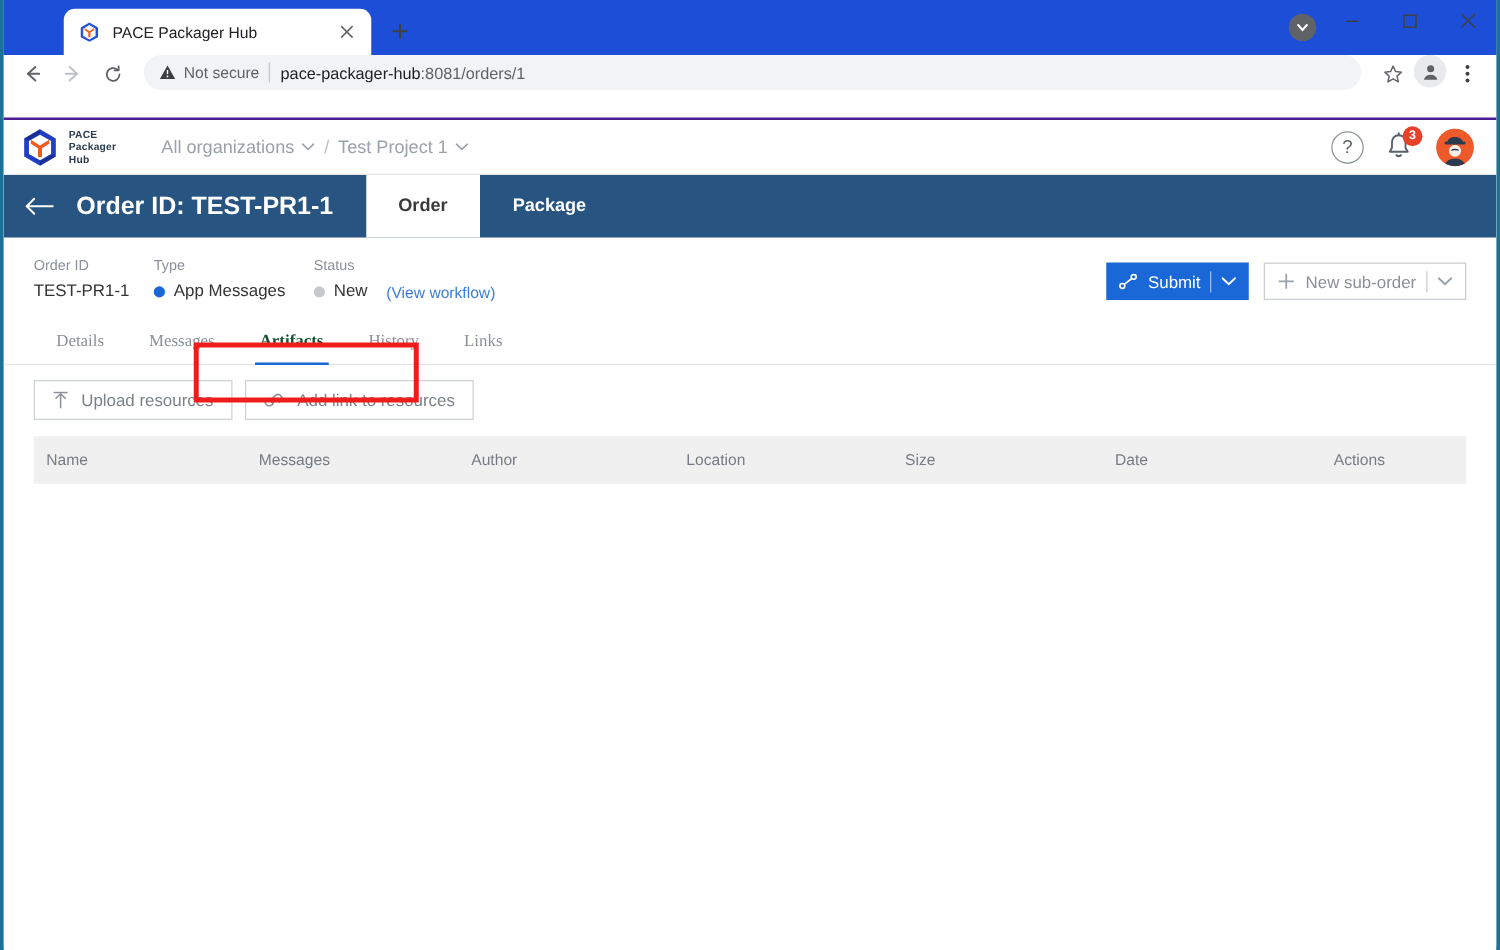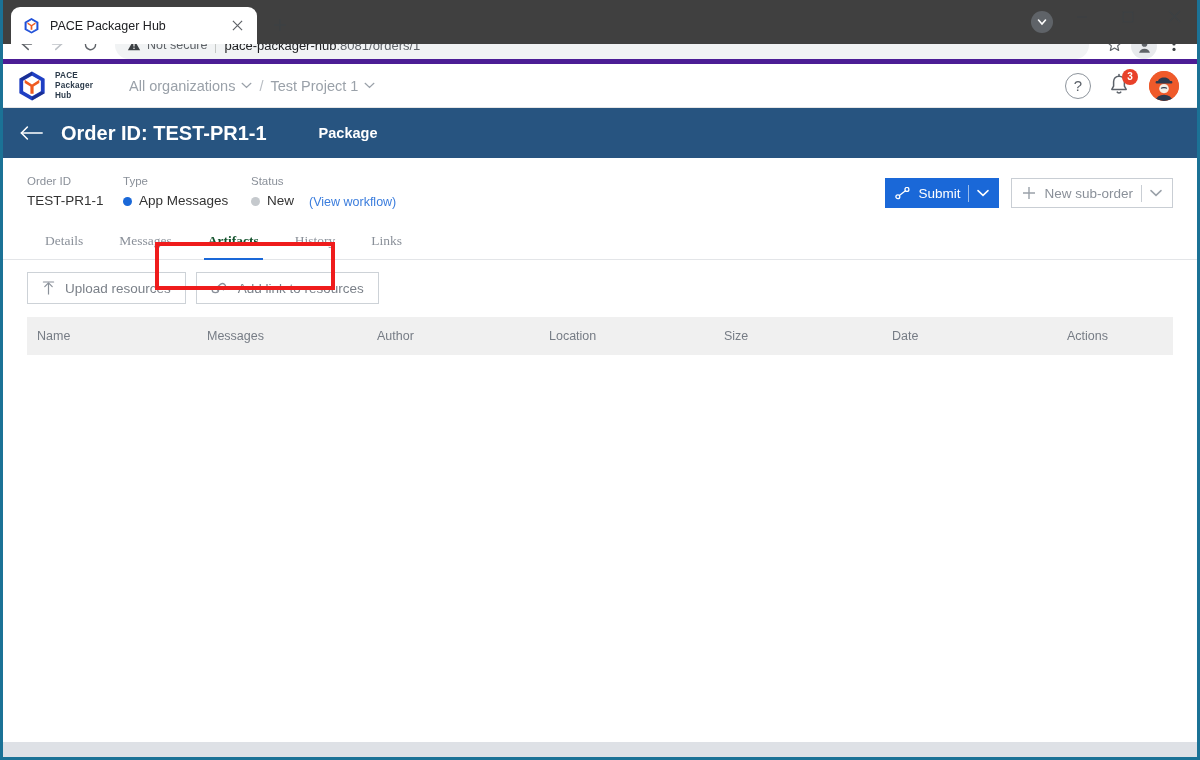--- a/index.html
+++ b/index.html
@@ -16,23 +16,24 @@
     width: 1200px; height: 760px;
     background: #dee1e6;
     border-left: 3px solid #1b7296;
     border-right: 3px solid #1b7296;
     border-bottom: 3px solid #1b7296;
     border-top: 0;
   }
   .titlebar {
     position: relative;
     height: 44px;
-    background: #404040;
+    background: #1d4ed8;
     display: flex;
     align-items: flex-end;
+    padding-left: 40px;
   }
   .tabstrip { display: flex; align-items: flex-end; height: 44px; padding-left: 8px; }
   .tab {
     position: relative;
     display: flex; align-items: center;
     width: 246px; height: 37px;
     background: #fff;
     border-radius: 9px 9px 0 0;
     padding: 0 10px 0 12px;
     gap: 10px;
@@ -65,26 +66,26 @@
   }
   .update-chip {
     position: absolute; right: 144px; top: 11px;
     width: 22px; height: 22px; border-radius: 50%;
     background: #5f6368;
     display:flex; align-items:center; justify-content:center;
   }
 
   
   .toolbar {
-    height: 20px;
+    height: 52px;
     background: #fff;
-    display: flex; align-items: flex-end;
+    display: flex; align-items: flex-start;
     padding: 0 8px;
     gap: 2px;
-    border-bottom: 5px solid #4c1d95;
+    border-bottom: 2px solid #4c1d95;
   }
   .tbtn {
     width: 30px; height: 30px; border-radius: 50%;
     display: flex; align-items: center; justify-content: center;
     color: #5f6368; flex: none;
   }
   .tbtn.disabled { color: #bdc1c6; }
   .omnibox {
     flex: 1;
     height: 28px; margin: 0 8px;
@@ -429,20 +430,21 @@
     </div>
 
     <div class="orderbar">
       <div class="back-btn">
         <svg width="24" height="16" viewBox="0 0 26 16">
           <path d="M8 1.5 L1.5 8 L8 14.5" fill="none" stroke="#fff" stroke-width="1.7" stroke-linecap="round" stroke-linejoin="round"></path>
           <path d="M1.5 8 H24" stroke="#fff" stroke-width="1.7" stroke-linecap="round"></path>
         </svg>
       </div>
       <div class="order-title">Order ID: TEST-PR1-1</div>
+      <div class="obtab active">Order</div>
       <div class="obtab">Package</div>
     </div>
 
     <div class="meta">
       <div class="meta-col" style="width:96px">
         <div class="meta-label">Order ID</div>
         <div class="meta-value">TEST-PR1-1</div>
       </div>
       <div class="meta-col" style="width:128px">
         <div class="meta-label">Type</div>

